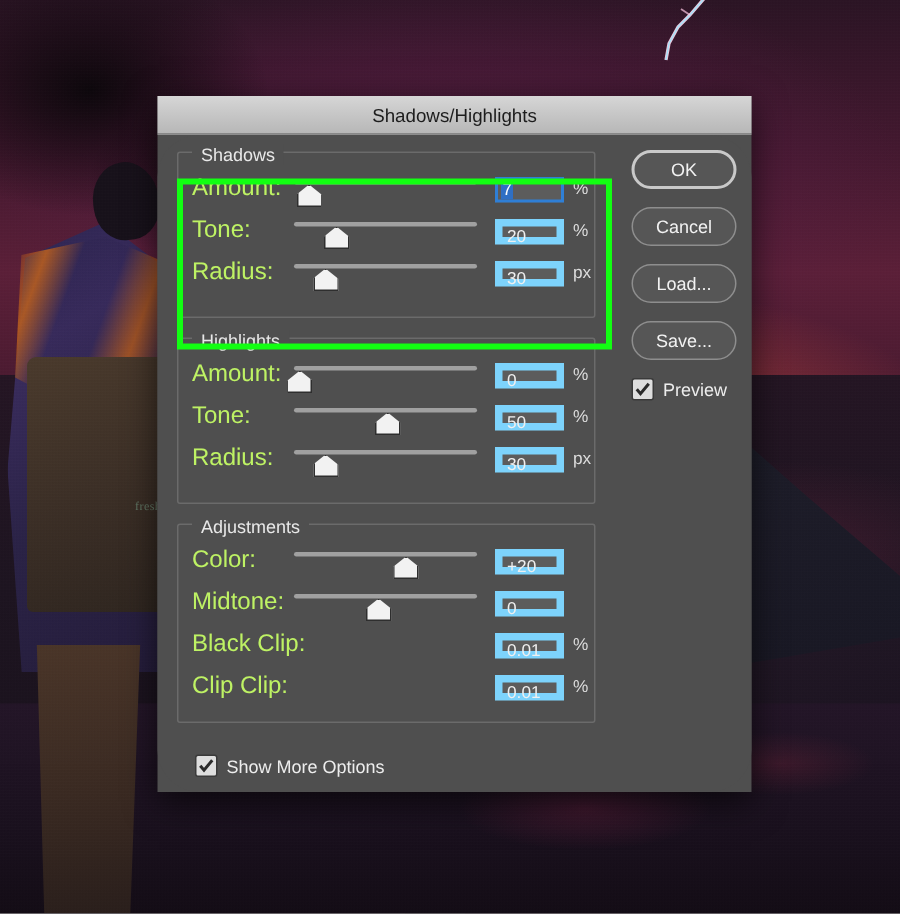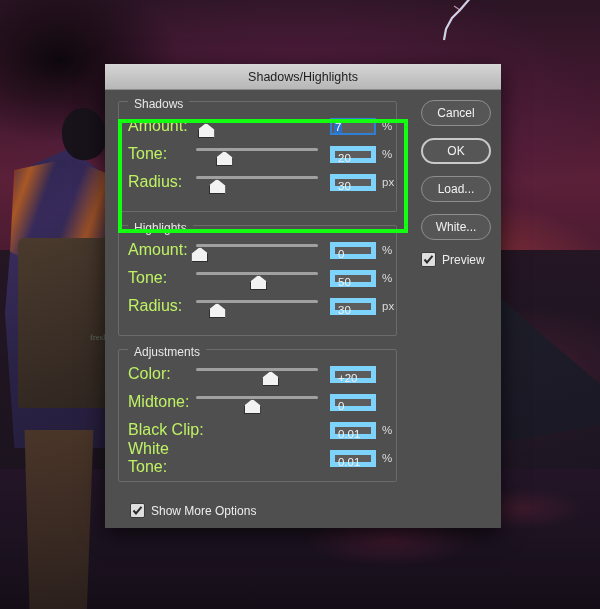--- a/index.html
+++ b/index.html
@@ -313,45 +313,45 @@
             <div class="numfield">0</div>
             <span class="unit"></span>
           </div>
           <div class="row">
             <span class="row-label" style="width:76px">Black Clip:</span>
             <div class="slider" style="width:114px"></div>
             <div class="numfield">0.01</div>
             <span class="unit">%</span>
           </div>
           <div class="row">
-            <span class="row-label" style="width:76px">White Tone:</span>
+            <span class="row-label" style="width:76px">Clip Clip:</span>
             <div class="slider" style="width:114px"></div>
             <div class="numfield">0.01</div>
             <span class="unit">%</span>
           </div>
         </div>
 
         <div class="bottom-area">
           <div class="chk-row" style="margin-left:12px; margin-top:9px;">
             <span class="chk">
               <svg width="11" height="11" viewBox="0 0 11 11">
                 <path d="M1.5 5.5 L4 8.5 L9.5 1.8" stroke="#2b2b2b" stroke-width="2" fill="none"></path>
               </svg>
             </span>
             <span class="chk-label">Show More Options</span>
           </div>
         </div>
 
       </div>
 
       <div class="right-col">
+        <div class="btn default">OK</div>
         <div class="btn">Cancel</div>
-        <div class="btn default">OK</div>
         <div class="btn">Load...</div>
-        <div class="btn">White...</div>
+        <div class="btn">Save...</div>
         <div class="chk-row">
           <span class="chk">
             <svg width="11" height="11" viewBox="0 0 11 11">
               <path d="M1.5 5.5 L4 8.5 L9.5 1.8" stroke="#2b2b2b" stroke-width="2" fill="none"></path>
             </svg>
           </span>
           <span class="chk-label">Preview</span>
         </div>
       </div>
 

